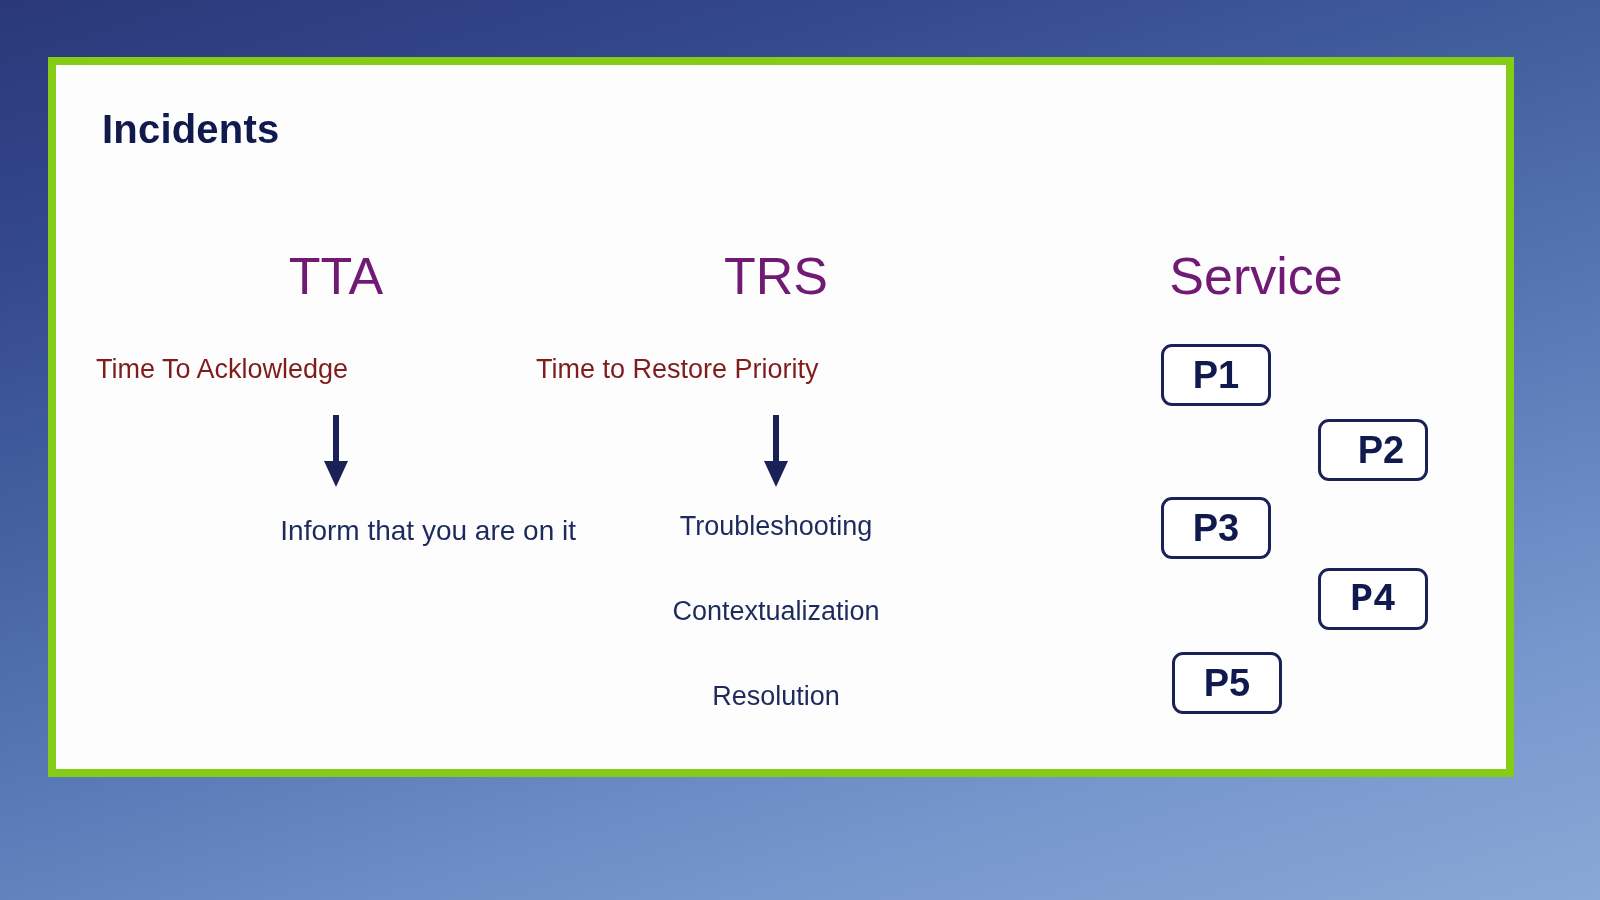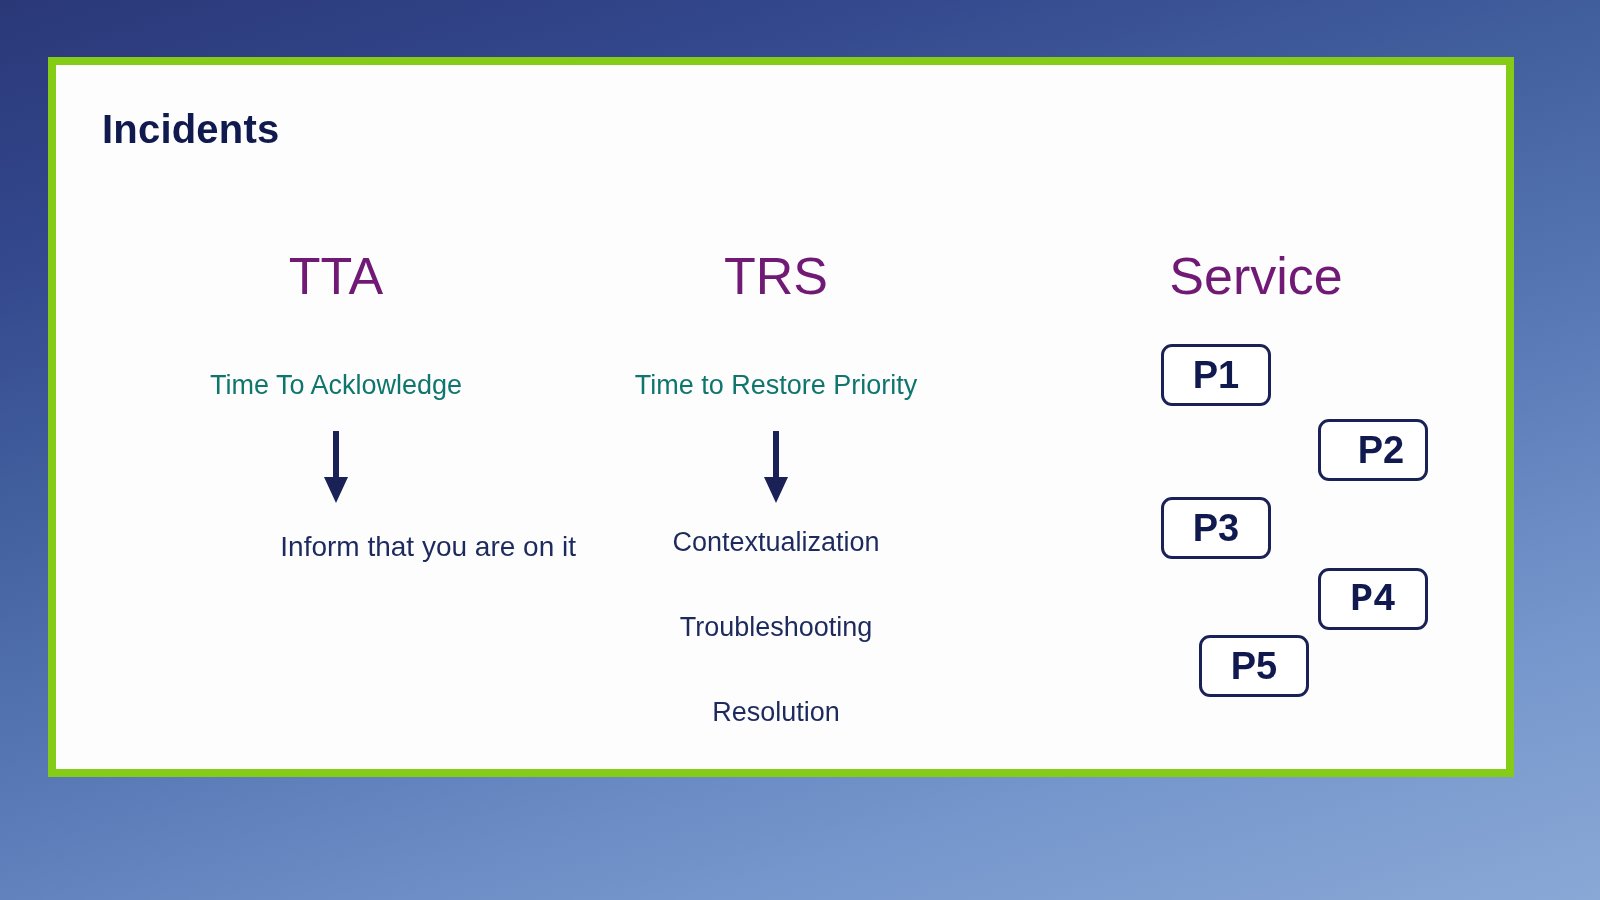--- a/index.html
+++ b/index.html
@@ -54,25 +54,25 @@
 
   .col-heading {
     text-align:center;
     font-size:52px;
     font-weight:400;
     color:#701a75;
     line-height:1;
   }
 
   .col-subtitle {
-    margin-top:68px;
-    text-align:center;
+    margin-top:52px;
+    text-align:left;
     font-size:27px;
     font-weight:400;
-    color:#0f766e;
+    color:#7f1d1d;
   }
 
   
   .arrow-wrap {
     margin-top:30px;
     display:flex;
     justify-content:center;
   }
   .arrow-wrap svg { display:block; }
 
@@ -105,21 +105,21 @@
     align-items:center;
     justify-content:center;
     font-size:38px;
     font-weight:bold;
     color:#111a4e;
   }
   #badge-p1 { left:135px; top:0px;   }
   #badge-p2 { left:292px; top:75px;padding-left:16px;  }
   #badge-p3 { left:135px; top:153px; }
   #badge-p4 { left:292px; top:224px;font-family:Liberation Mono, monospace; }
-  #badge-p5 { left:146px; top:291px;margin-left:27px; }
+  #badge-p5 { left:146px; top:308px; }
 </style>
 </head>
 <body>
 
 <div id="slide-card">
 
   <div id="page-title">Incidents</div>
 
   <div class="column" id="column-tta">
     <div class="col-heading">TTA</div>
@@ -148,22 +148,22 @@
     <div class="arrow-wrap">
       <span>
         <svg width="26" height="72" viewBox="0 0 26 72">
           <rect x="10" y="0" width="6" height="50" fill="#1a2156"></rect>
           <polygon points="13,72 1,46 25,46" fill="#1a2156"></polygon>
         </svg>
       </span>
     </div>
 
     <div class="step-list">
+      <div class="step-item">Troubleshooting</div>
       <div class="step-item">Contextualization</div>
-      <div class="step-item">Troubleshooting</div>
       <div class="step-item">Resolution</div>
     </div>
   </div>
 
   <div class="column" id="column-prio">
     <div class="col-heading">Service</div>
 
     <div id="priority-badges">
       <div class="priority-badge" id="badge-p1">P1</div>
       <div class="priority-badge" id="badge-p2">P2</div>

